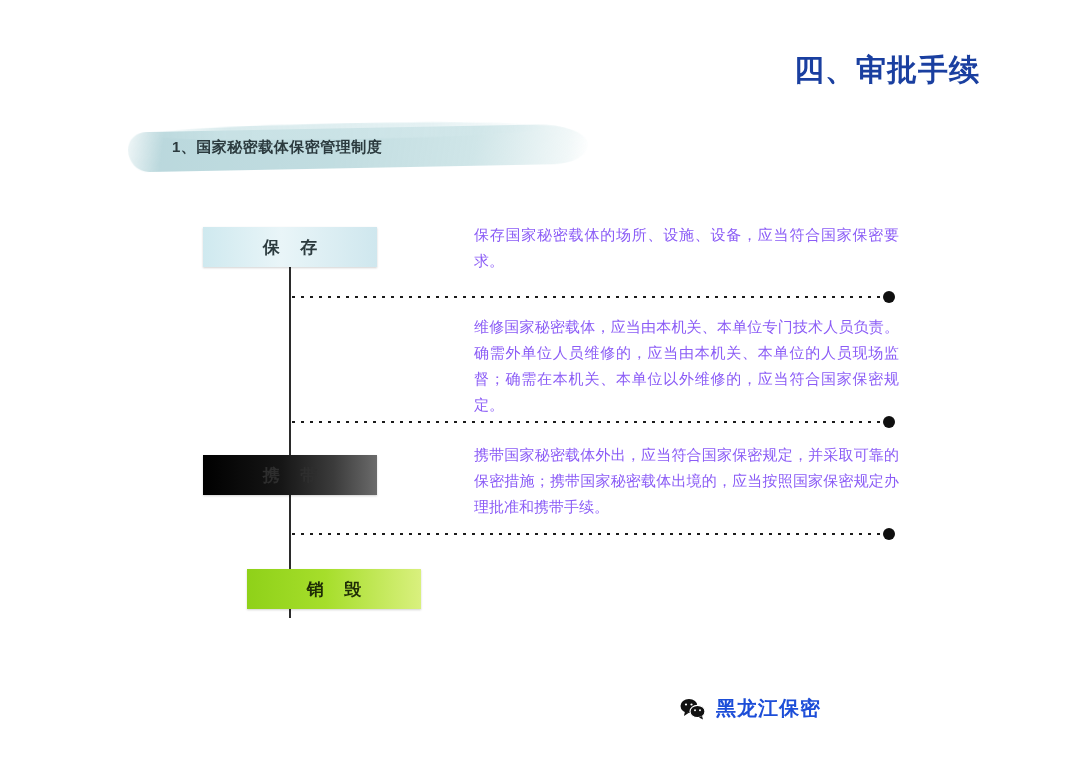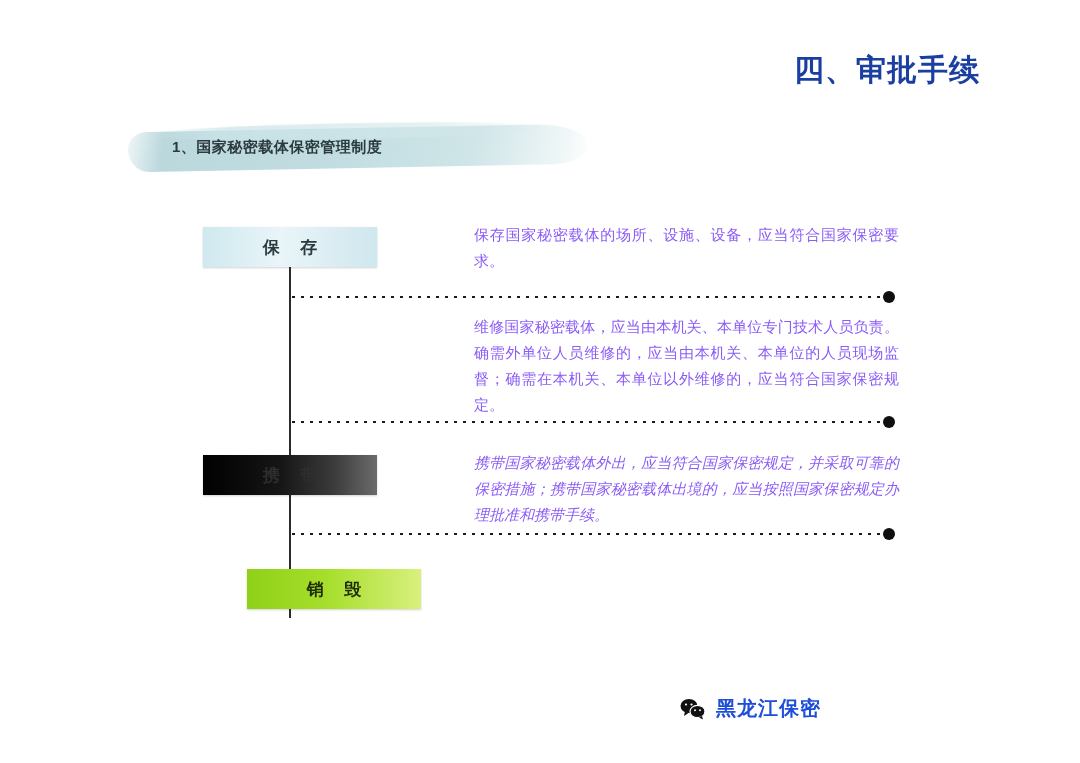--- a/index.html
+++ b/index.html
@@ -160,21 +160,21 @@
     left: 430px;
     width: 425px;
     font-size: 15px;
     line-height: 26px;
     color: #8b5cf6;
     text-align: justify;
     margin-left: 44px;
   }
   .txt-1 { top: 12px; }
   .txt-2 { top: 104px; }
-  .txt-3 { top: 240px; font-style: italic; }
+  .txt-3 { top: 232px; }
   .txt-4 { top: 340px; }
 
   
   .footer-logo {
     position: absolute;
     left: 680px;
     top: 695px;
     display: flex;
     align-items: center;
     gap: 10px;

